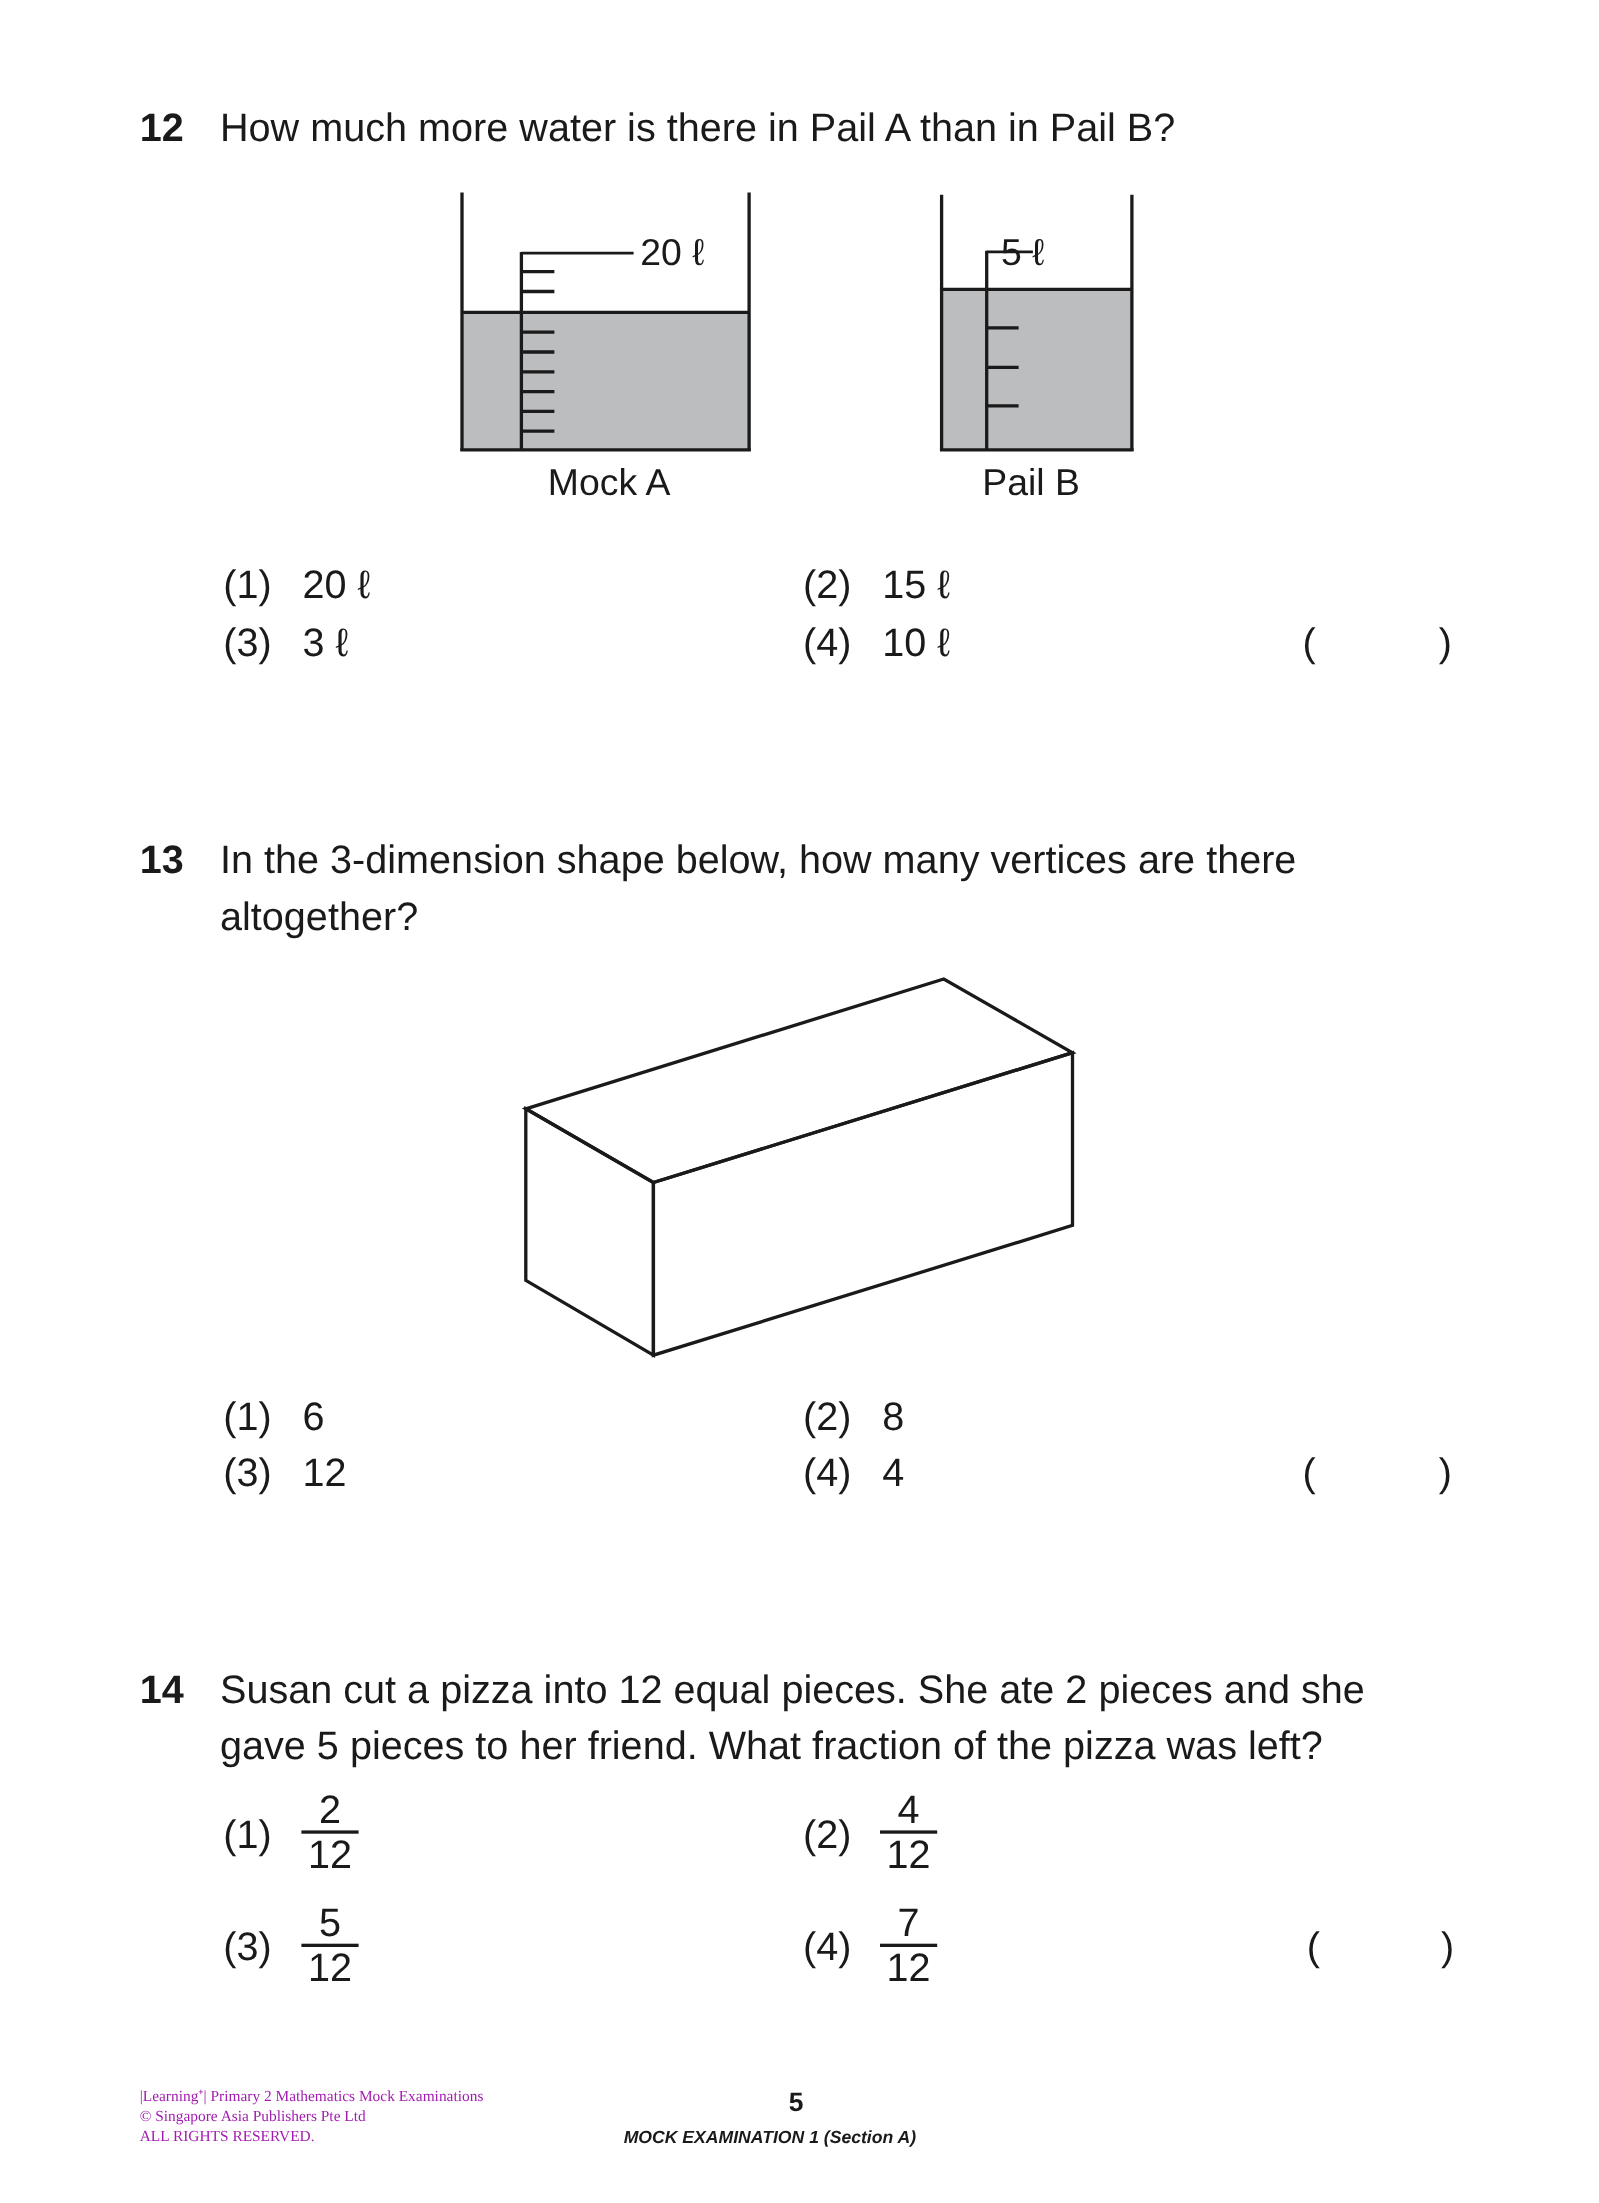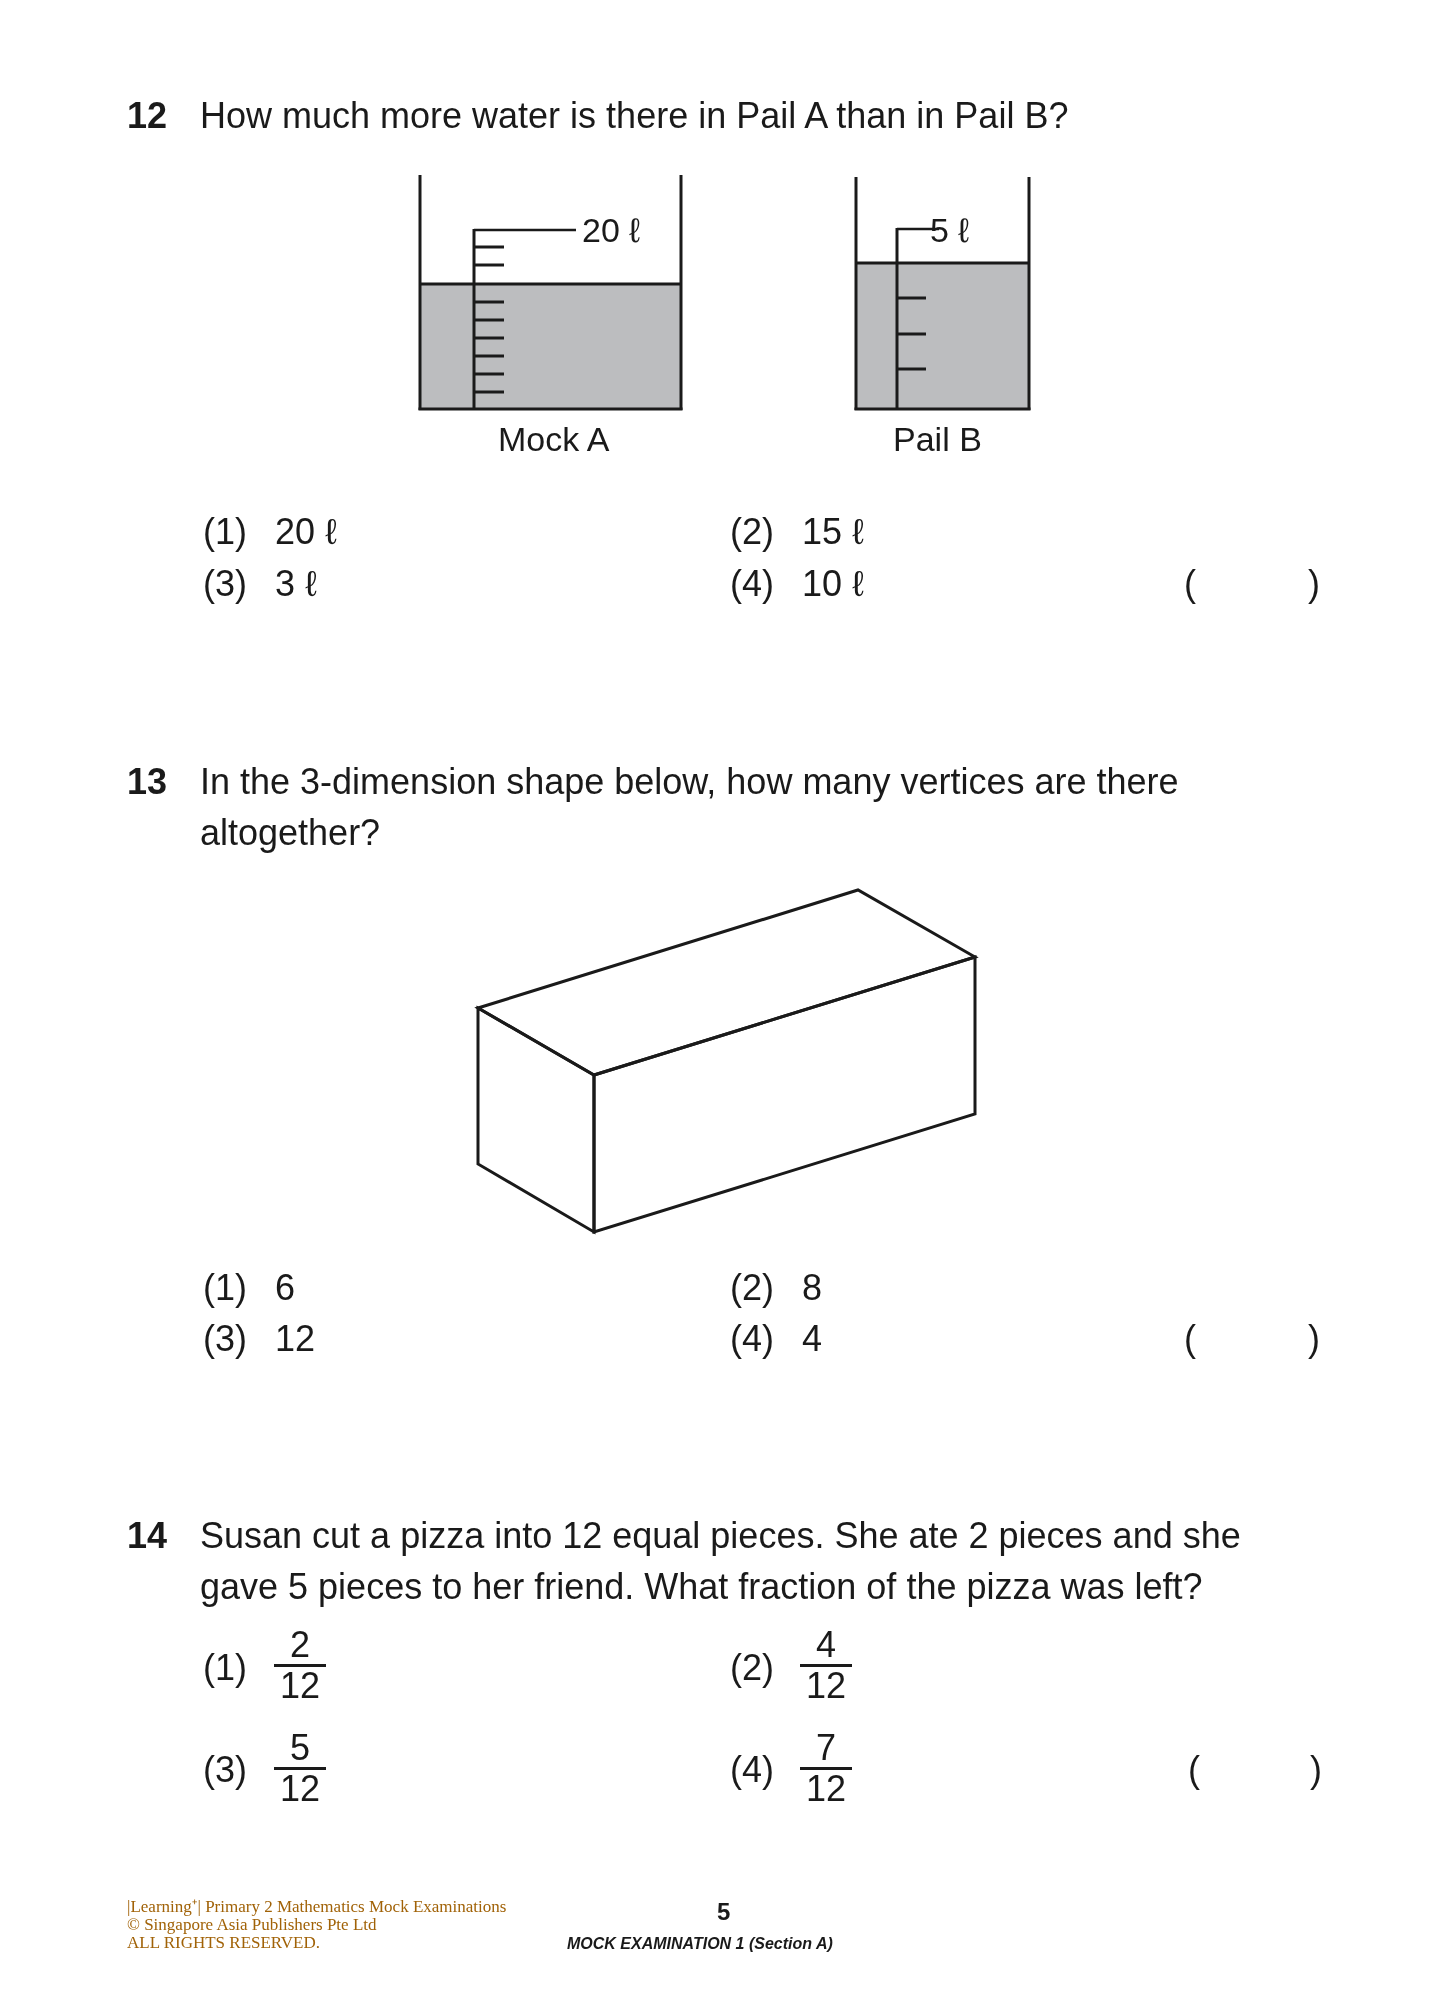--- a/index.html
+++ b/index.html
@@ -7,21 +7,21 @@
          font-family: "Liberation Sans", sans-serif; color: #1a1a1a; }
   .abs { position: absolute; white-space: nowrap; }
   .qnum { font-weight: bold; font-size: 36px; line-height: 36px; }
   .qtext { font-size: 36px; line-height: 51px; }
   .opt { font-size: 36px; line-height: 36px; }
   .opt .lbl { display: inline-block; width: 72px; }
   .bracket { font-size: 36px; line-height: 36px; }
   .frac { position: absolute; text-align: center; font-size: 36px; line-height: 34px; }
   .frac .num, .frac .den { display: block; }
   .frac .bar { display: block; height: 3px; background: #1a1a1a; margin: 2px 0; }
-  .footer-left { font-family: "Liberation Serif", serif; font-size: 17px; line-height: 18px; color: #a16207; }
+  .footer-left { font-family: "Liberation Serif", serif; font-size: 14px; line-height: 18px; color: #a21caf; }
   .page-num { font-weight: bold; font-size: 24px; }
   .section-label { font-weight: bold; font-style: italic; font-size: 16px; }
   .pail-label { font-size: 34px; }
   .vol-label { font-size: 34px; }
   svg { position: absolute; left: 0; top: 0; }
 </style>
 </head>
 <body>
 
 <div>
@@ -67,21 +67,21 @@
     </g>
 
     <g fill="none" stroke="#1a1a1a" stroke-width="3" stroke-linejoin="miter">
       <polygon points="478,1008 858,890 975,957 594,1075"></polygon>
       <polygon points="478,1008 594,1075 594,1232 478,1164"></polygon>
       <polygon points="594,1075 975,957 975,1114 594,1232"></polygon>
     </g>
   </svg>
 
   <span class="abs vol-label" style="left:582px; top:211px;">20 ℓ</span>
-  <span class="abs vol-label" style="left:930px; top:211px;">5 ℓ</span>
+  <span class="abs vol-label" style="left:910px; top:211px;">5 ℓ</span>
   <span class="abs pail-label" style="left:498px; top:420px;">Mock A</span>
   <span class="abs pail-label" style="left:893px; top:420px;">Pail B</span>
 
   <div class="abs opt" style="left:203px; top:514px;">
     <span class="lbl">(1)</span><span>20 ℓ</span>
   </div>
   <div class="abs opt" style="left:730px; top:514px;">
     <span class="lbl">(2)</span><span>15 ℓ</span>
   </div>
   <div class="abs opt" style="left:203px; top:566px;">

